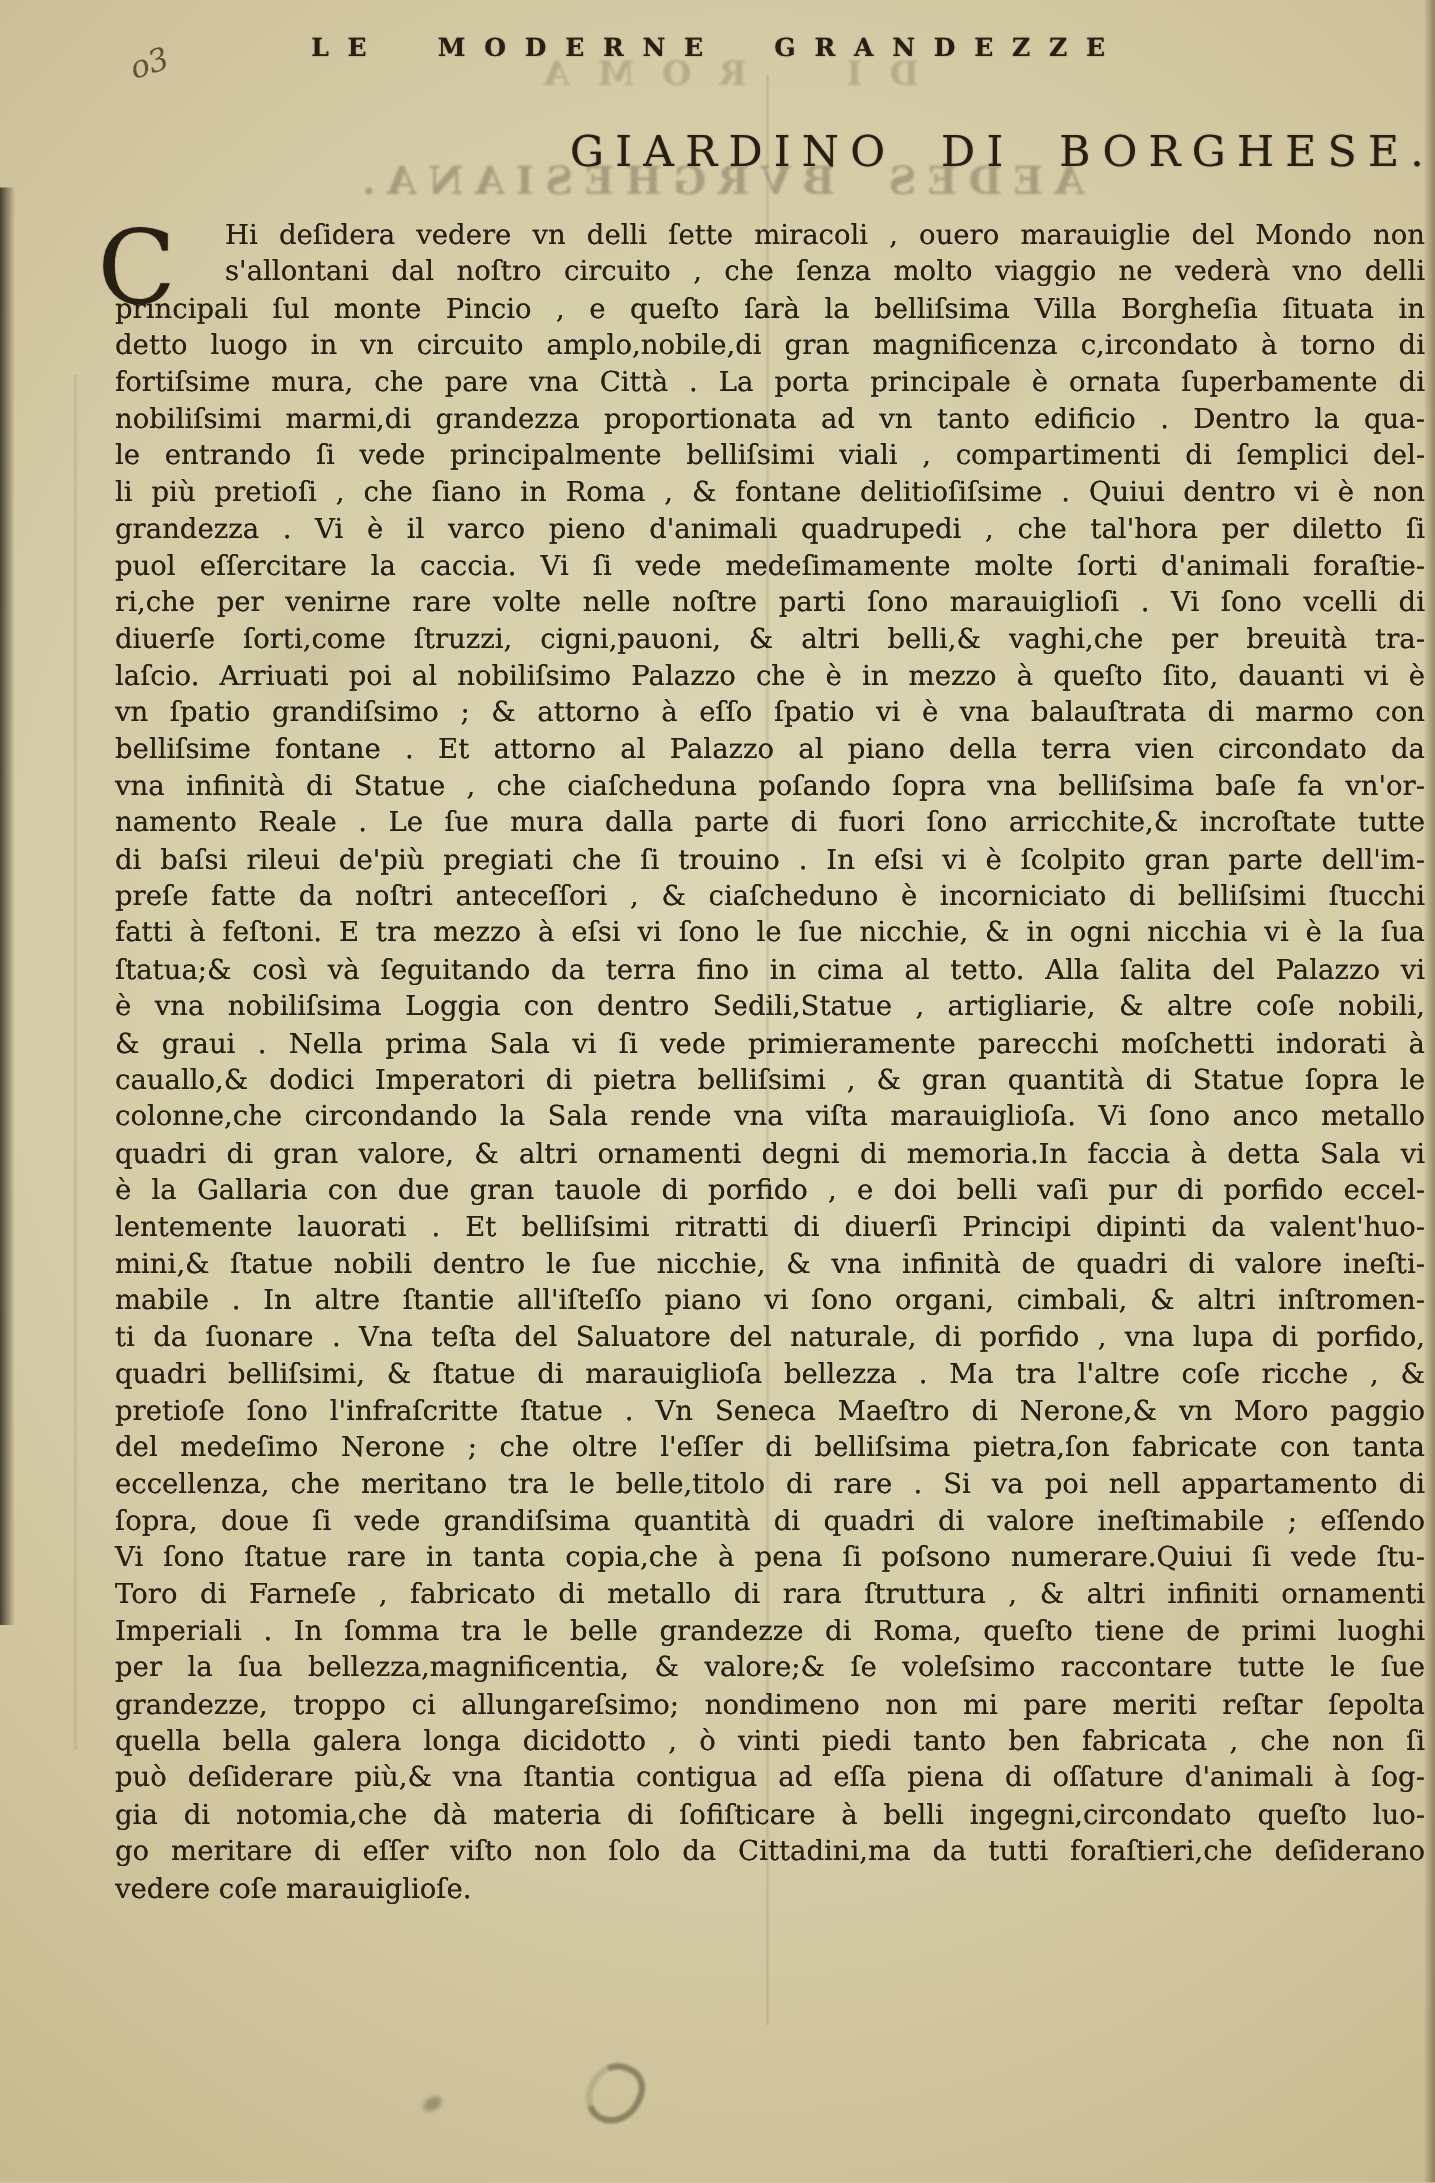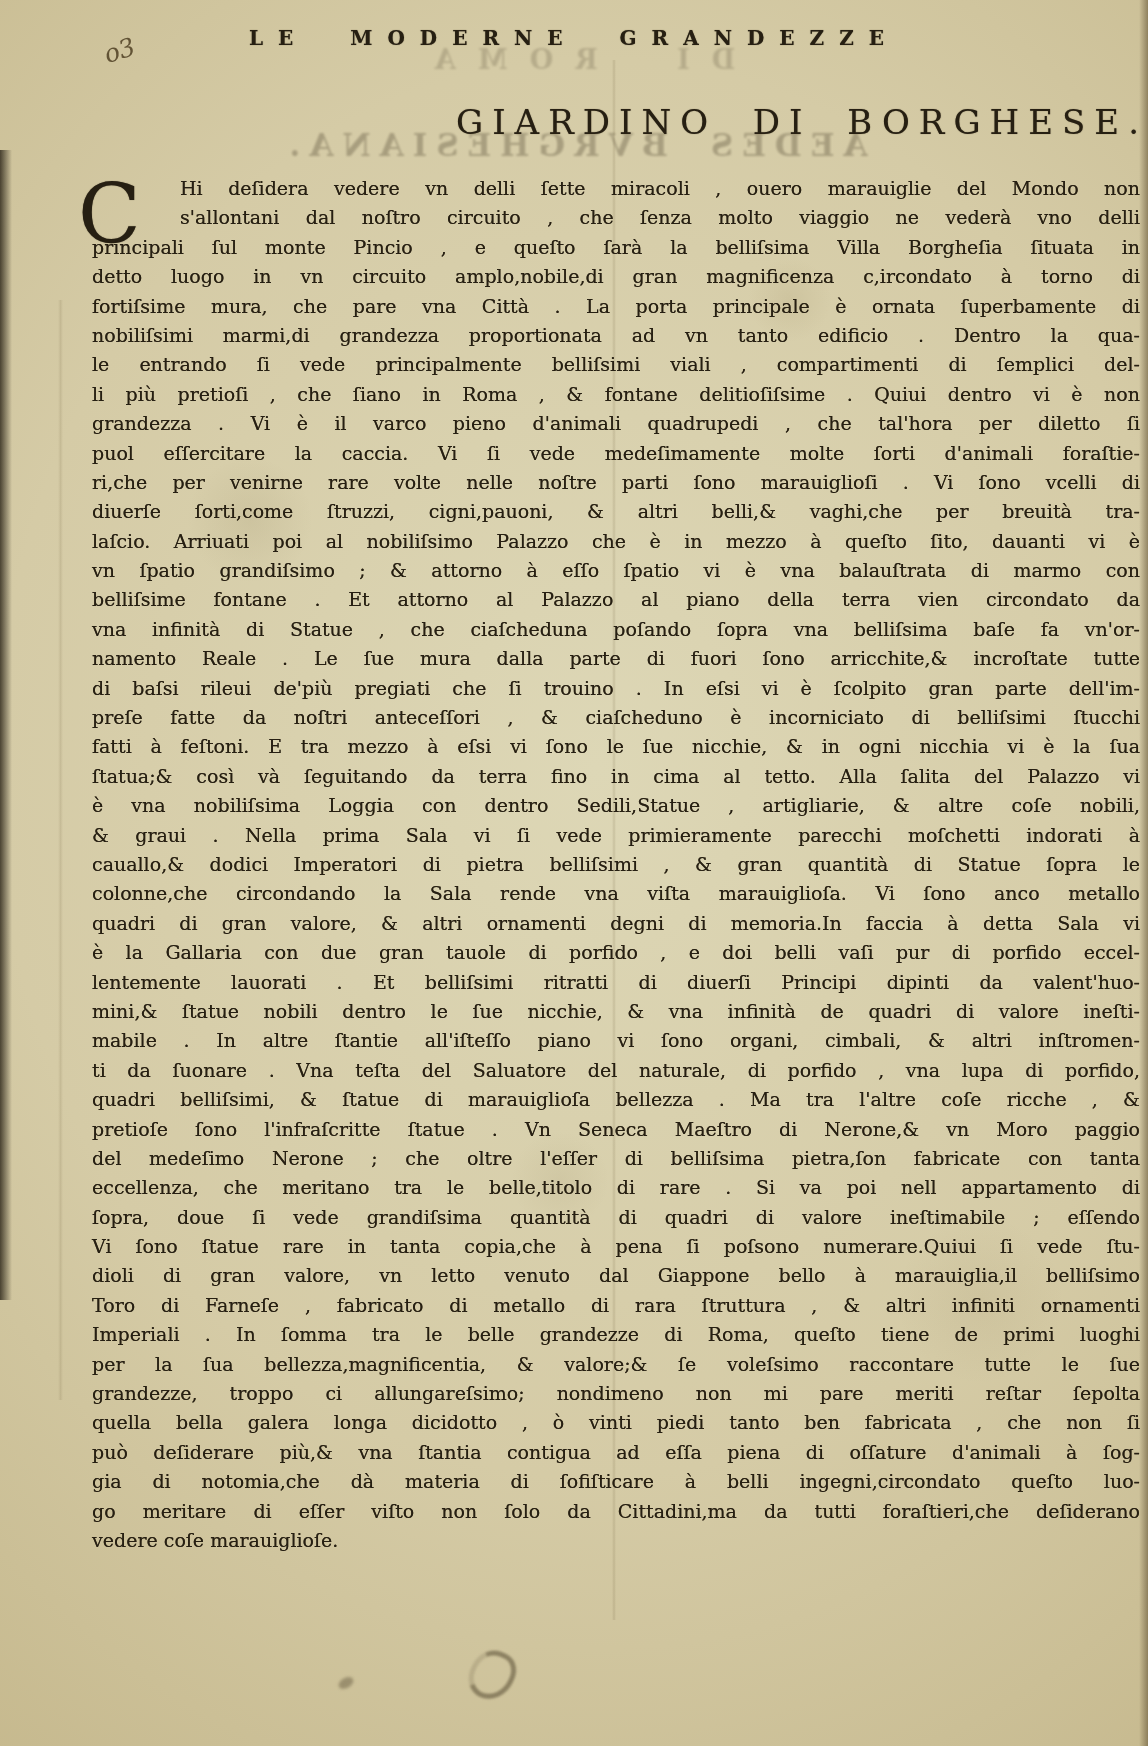--- a/index.html
+++ b/index.html
@@ -46,21 +46,21 @@
   .page-title{
     position:absolute;left:0;top:72px;width:100%;text-align:right;
     font-size:34px;letter-spacing:9px;word-spacing:16px;
     color:var(--ink);text-shadow:0 0 1px rgba(40,30,15,.55);margin-top:30px;
   }
   .ghost-below{top:127px;font-size:31px;letter-spacing:9px;word-spacing:14px;opacity:.75;}
 
   
   .body-text{
     position:absolute;left:92px;top:174px;width:1048px;
-    font-size:19px;color:var(--ink);
+    font-size:22px;color:var(--ink);
     text-shadow:0 0 .5px rgba(40,30,15,.75);
   }
   .line{height:29.4px;line-height:29.4px;white-space:normal;
     text-align:justify;text-align-last:justify;}
   .line.indent{padding-left:88px;}
   .line.last{text-align-last:left;}
   .drop-cap{
     position:absolute;left:78px;top:176px;width:82px;height:84px;
     font-size:82px;line-height:78px;text-align:left;
     color:var(--ink);text-shadow:0 0 1px rgba(40,30,15,.6);
@@ -129,21 +129,20 @@
       <div class="line">lentemente lauorati .  Et belliſsimi ritratti di diuerſi Principi dipinti da valent'huo-</div>
       <div class="line">mini,&amp; ſtatue nobili dentro le ſue nicchie, &amp; vna infinità de quadri di valore ineſti-</div>
       <div class="line">mabile . In altre ſtantie all'iſteſſo piano vi ſono organi, cimbali, &amp; altri inſtromen-</div>
       <div class="line">ti da ſuonare .  Vna teſta del Saluatore del naturale, di porfido , vna lupa di porfido,</div>
       <div class="line">quadri belliſsimi, &amp; ſtatue di marauiglioſa bellezza .  Ma tra l'altre coſe ricche , &amp;</div>
       <div class="line">pretioſe ſono l'infraſcritte ſtatue . Vn Seneca Maeſtro di Nerone,&amp; vn Moro paggio</div>
       <div class="line">del medeſimo Nerone ; che oltre l'eſſer di belliſsima pietra,ſon fabricate con tanta</div>
       <div class="line">eccellenza, che meritano tra le belle,titolo di rare . Si va poi nell appartamento di</div>
       <div class="line">ſopra, doue ſi vede grandiſsima quantità di quadri di valore  ineſtimabile ; eſſendo</div>
       <div class="line">Vi ſono ſtatue rare in tanta copia,che à pena ſi poſsono numerare.Quiui ſi vede ſtu-</div>
-      <div class="line">dioli di gran valore, vn letto venuto dal Giappone bello à marauiglia,il belliſsimo</div>
       <div class="line">Toro di Farneſe ,  fabricato di metallo di rara ſtruttura ,  &amp; altri infiniti ornamenti</div>
       <div class="line">Imperiali . In ſomma tra le belle grandezze di Roma, queſto tiene de primi luoghi</div>
       <div class="line">per la ſua bellezza,magnificentia, &amp; valore;&amp; ſe voleſsimo raccontare tutte le ſue</div>
       <div class="line">grandezze, troppo ci allungareſsimo; nondimeno non mi pare meriti reſtar ſepolta</div>
       <div class="line">quella bella galera longa  dicidotto , ò vinti piedi tanto ben fabricata ,  che non ſi</div>
       <div class="line">può deſiderare più,&amp; vna ſtantia contigua ad eſſa piena di oſſature d'animali à ſog-</div>
       <div class="line">gia di notomia,che dà materia di ſofiſticare à belli ingegni,circondato queſto luo-</div>
       <div class="line">go meritare di eſſer viſto non ſolo da Cittadini,ma da tutti foraſtieri,che deſiderano</div>
       <div class="line last">vedere coſe marauiglioſe.</div>
     </div>

